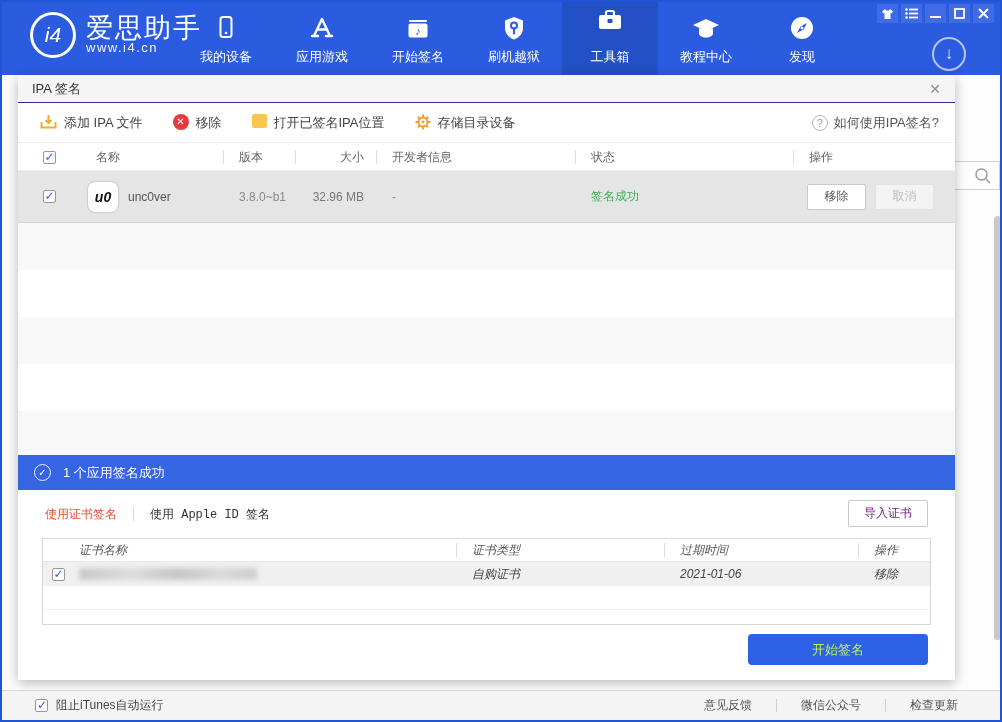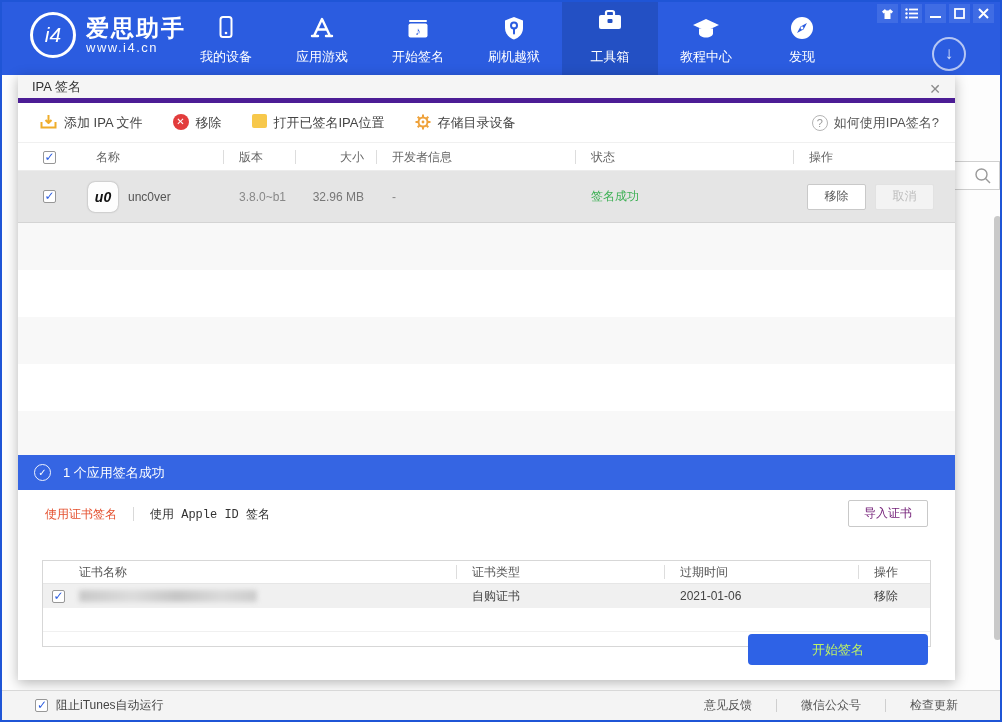--- a/index.html
+++ b/index.html
@@ -9,21 +9,21 @@
 
   
   .win-frame { position:absolute; inset:0; border:2px solid #1f55d6; pointer-events:none; z-index:99; }
 
   
   .header { position:absolute; left:0; top:0; width:1002px; height:75px; background:#2b5ce0; z-index:5; }
   .logo { position:absolute; left:30px; top:12px; display:flex; align-items:center; gap:10px; color:#fff; }
   .logo-badge { width:46px; height:46px; border:3px solid #fff; border-radius:50%;
                 display:flex; align-items:center; justify-content:center;
                 font-size:21px; font-weight:normal; font-style:italic; }
-  .logo-title { font-size:23px; font-weight:bold; letter-spacing:2px; line-height:24px; }
+  .logo-title { font-size:27px; font-weight:normal; letter-spacing:2px; line-height:24px; }
   .logo-url { font-size:13px; letter-spacing:1.5px; opacity:.95; }
   .nav { position:absolute; left:178px; top:0; height:75px; display:flex; }
   .nav-item { width:96px; height:75px; display:flex; flex-direction:column; align-items:center;
               justify-content:flex-end; padding-bottom:9px; gap:7px; color:#fff; cursor:pointer; }
   .nav-item.active { background:#2350c4;gap:15px; }
   .nav-item svg { display:block; }
   .nav-label { font-size:13px; }
   .win-controls { position:absolute; right:8px; top:4px; display:flex; gap:3px; }
   .win-btn { width:21px; height:19px; background:#3f6ce4; display:flex; align-items:center;
              justify-content:center; cursor:pointer; }
@@ -36,21 +36,21 @@
   .search-box { position:absolute; left:945px; top:86px; width:53px; height:29px; background:#fff;
                 border:1px solid #cfcfcf; }
   .search-box svg { position:absolute; right:7px; top:5px; }
   .page-scrollbar { position:absolute; left:992px; top:141px; width:7px; height:424px;
                     background:#c9c9c9; border-radius:4px; }
 
   
   .dialog { position:absolute; left:18px; top:75px; width:937px; height:605px; background:#fff;
             box-shadow:0 3px 12px rgba(0,0,0,.28); z-index:10; }
   .dlg-titlebar { position:absolute; left:0; top:0; width:100%; height:28px; background:#f5f5f5;
-                  border-bottom:5px solid #4c1d95; display:flex; align-items:center; padding:0 14px; }
+                  border-bottom:1px solid #4c1d95; display:flex; align-items:center; padding:0 14px; }
   .dlg-title { font-size:13px; color:#333; }
   .dlg-close { position:absolute; right:10px; top:4px; width:20px; height:20px; color:#8a8a8a;
                font-size:14px; display:flex; align-items:center; justify-content:center; cursor:pointer; }
 
   .dlg-toolbar { position:absolute; left:0; top:28px; width:100%; height:40px; display:flex;
                  align-items:center; padding:0 22px; gap:30px; border-bottom:1px solid #f0f0f0; }
   .tool-btn { display:flex; gap:7px; color:#444; font-size:13px; cursor:pointer; }
   .help-link { position:absolute; right:16px; display:flex; align-items:center; gap:6px; color:#555;
                font-size:13px; cursor:pointer; }
   .help-circle { width:16px; height:16px; border:1px solid #b5b5b5; border-radius:50%; color:#999;
@@ -99,21 +99,21 @@
               align-items:center; padding:0 27px; }
   .tab { font-size:12px; cursor:pointer;font-family:Liberation Mono, monospace; }
   .tab.active { color:#e4502e; }
   .tab.inactive { color:#333; }
   .tab-sep { width:1px; height:14px; background:#d9d9d9; margin:0 16px; }
   .import-btn { position:absolute; right:27px; top:10px; width:80px; height:27px; background:#fff;
                 border:1px solid #c9c9c9; border-radius:2px; color:#701a75; font-size:12px;
                 display:flex; align-items:center; justify-content:center; cursor:pointer; }
 
   
-  .cert-box { position:absolute; left:24px; top:485px; width:889px; height:87px; border:1px solid #d7d7d7; }
+  .cert-box { position:absolute; left:24px; top:463px; width:889px; height:87px; border:1px solid #d7d7d7;font-style:italic; }
   .grid-cert { display:grid; grid-template-columns:30px 383px 208px 194px 72px; }
   .cert-thead { height:23px; align-items:center; border-bottom:1px solid #e6e6e6; color:#555; }
   .cert-row { height:24px; align-items:center; background:#f0f0f0; color:#444; }
   .cert-empty { height:24px; border-bottom:1px solid #f0f0f0; }
   .redacted { width:178px; height:12px; border-radius:2px;
               background:linear-gradient(90deg,#c9c9c9,#dcdcdc 30%,#c6c6c6 55%,#dadada 80%,#cccccc);
               filter:blur(2.5px); }
 
   .start-btn { position:absolute; right:27px; top:559px; width:180px; height:31px; background:#2e62e6;
                border-radius:4px; color:#bef264; font-size:13px; display:flex; align-items:center;

